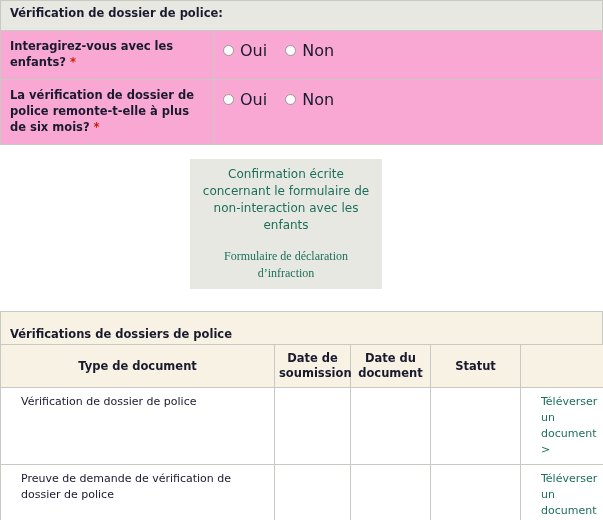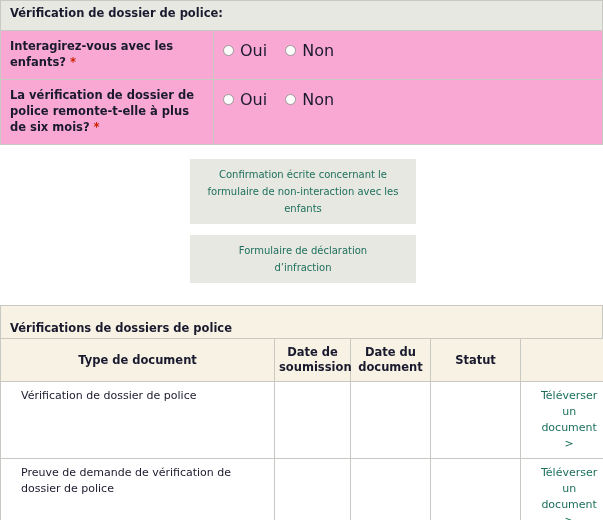--- a/index.html
+++ b/index.html
@@ -88,32 +88,33 @@
 
   
   .form-buttons {
     padding-top: 14px;
     padding-left: 190px;
   }
   .form-btn {
     background: #e8e8e3;
     color: #1d6f5c;
     border: none;
-    width: 226px;
+    width: 192px;
     text-align: center;
     font-family: "DejaVu Sans", "Liberation Sans", sans-serif;
-    font-size: 10px;
+    font-size: 12px;
     line-height: 17px;
     padding: 7px 10px;
     cursor: pointer;
     display: block;
   }
   .form-btn.second {
-    margin-top: 11px;
+    margin-top: 0;
     padding: 7px 28px;
+    font-family: Liberation Serif, serif;
   }
 
   
   .docs-wrap {
     margin-top: 22px;
   }
   .docs-bar {
     background: #f7f2e4;
     border: 1px solid #c9c9c4;
     padding: 16px 9px;
@@ -159,21 +160,21 @@
   td.action-cell {
     text-align: right;
     padding-right: 6px;
   }
   .upload-link {
     color: #1d6f5c;
     text-decoration: none;
     font-size: 11px;
     line-height: 16px;
     display: inline-block;
-    text-align: center;
+    text-align: left;
     cursor: pointer;
   }
 </style>
 </head>
 <body>
 
 <div class="section-bar">
   <span>Vérification de dossier de police:</span>
 </div>
 

